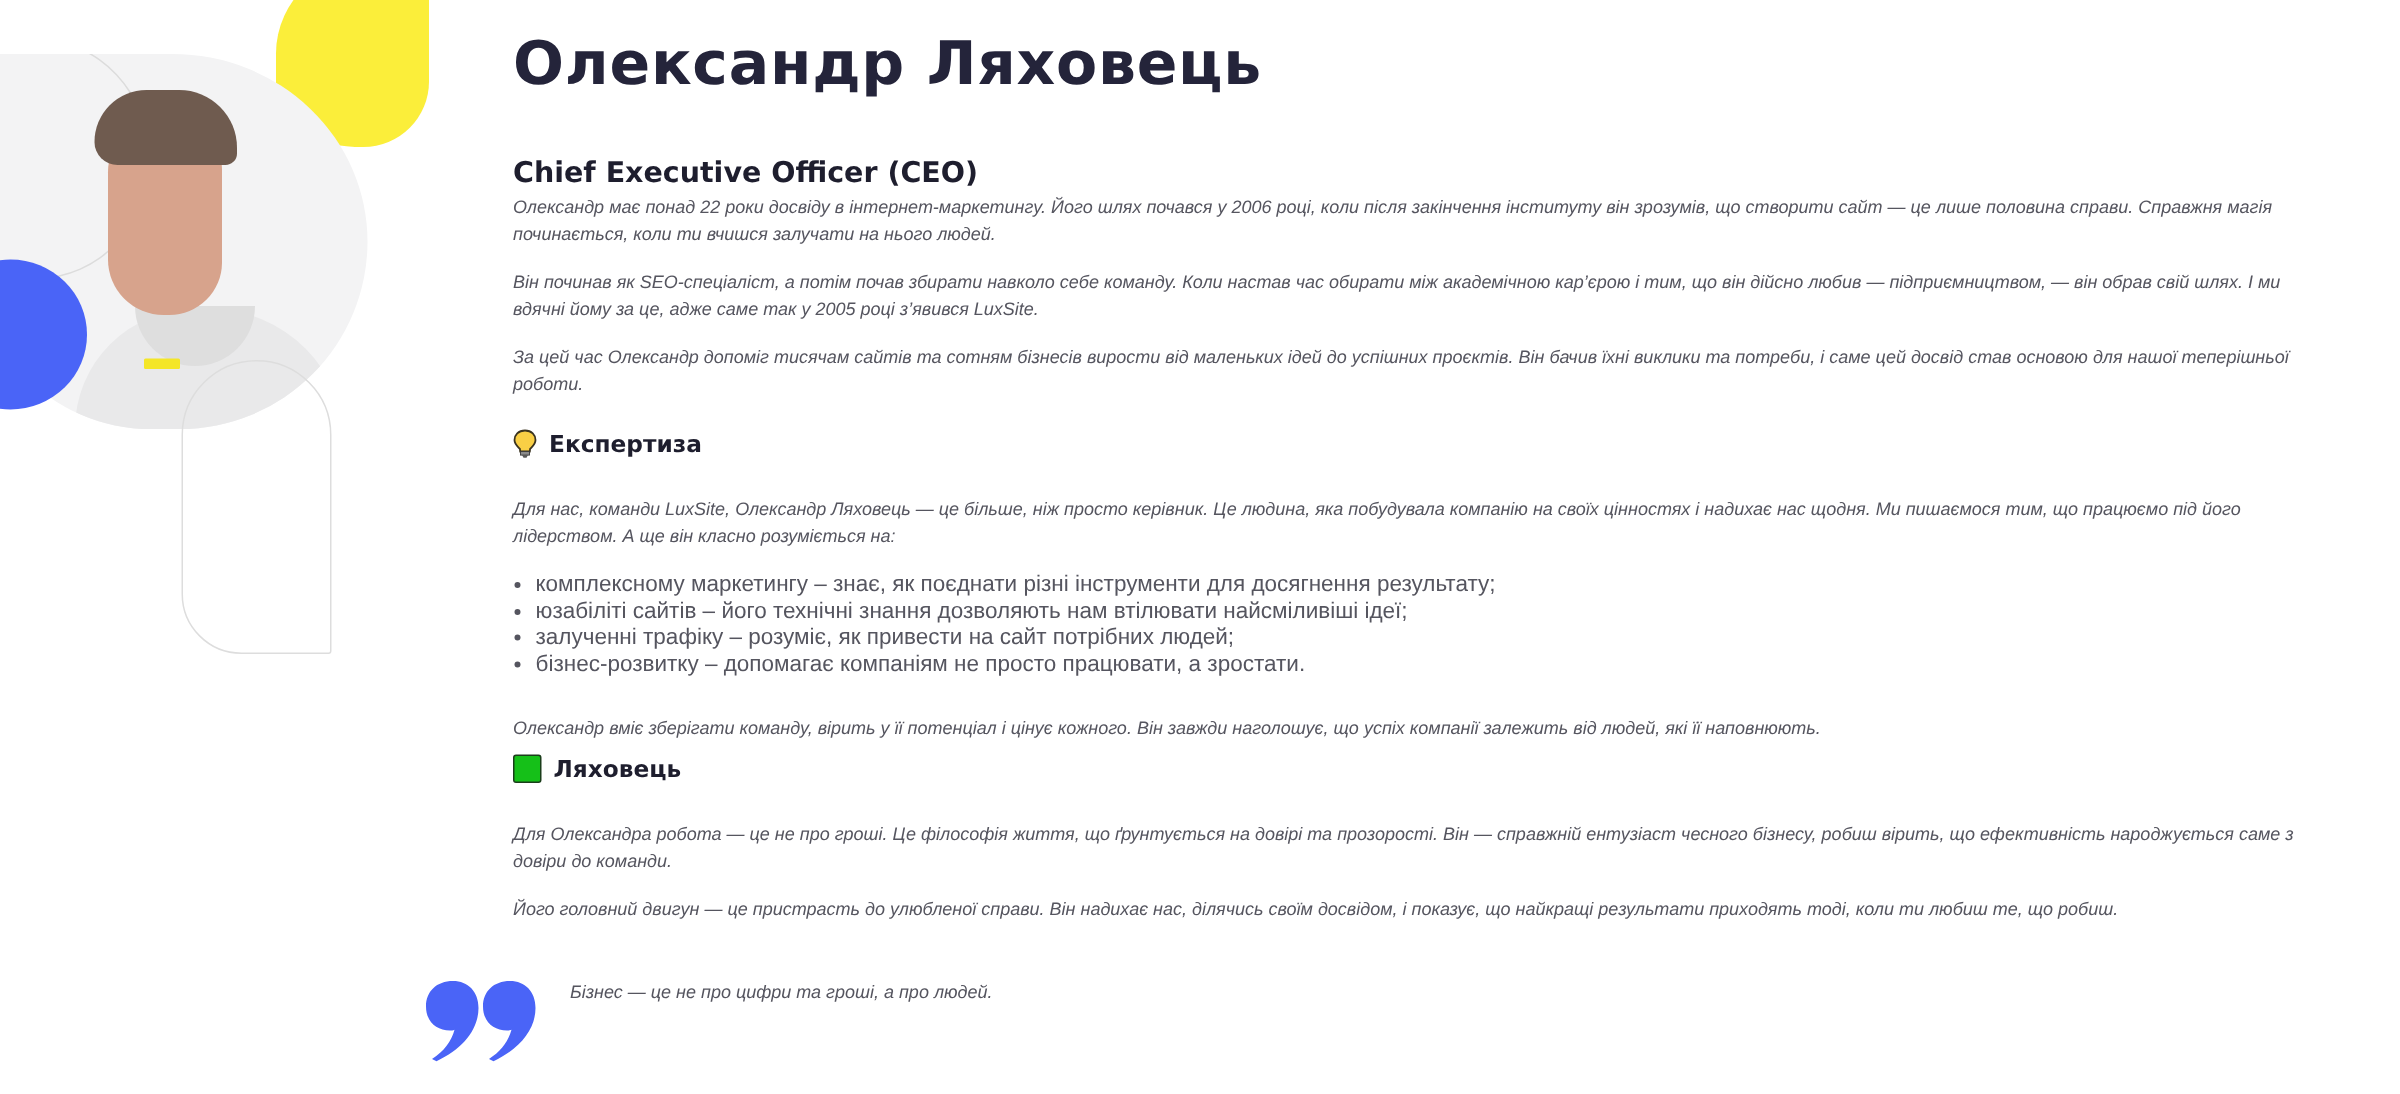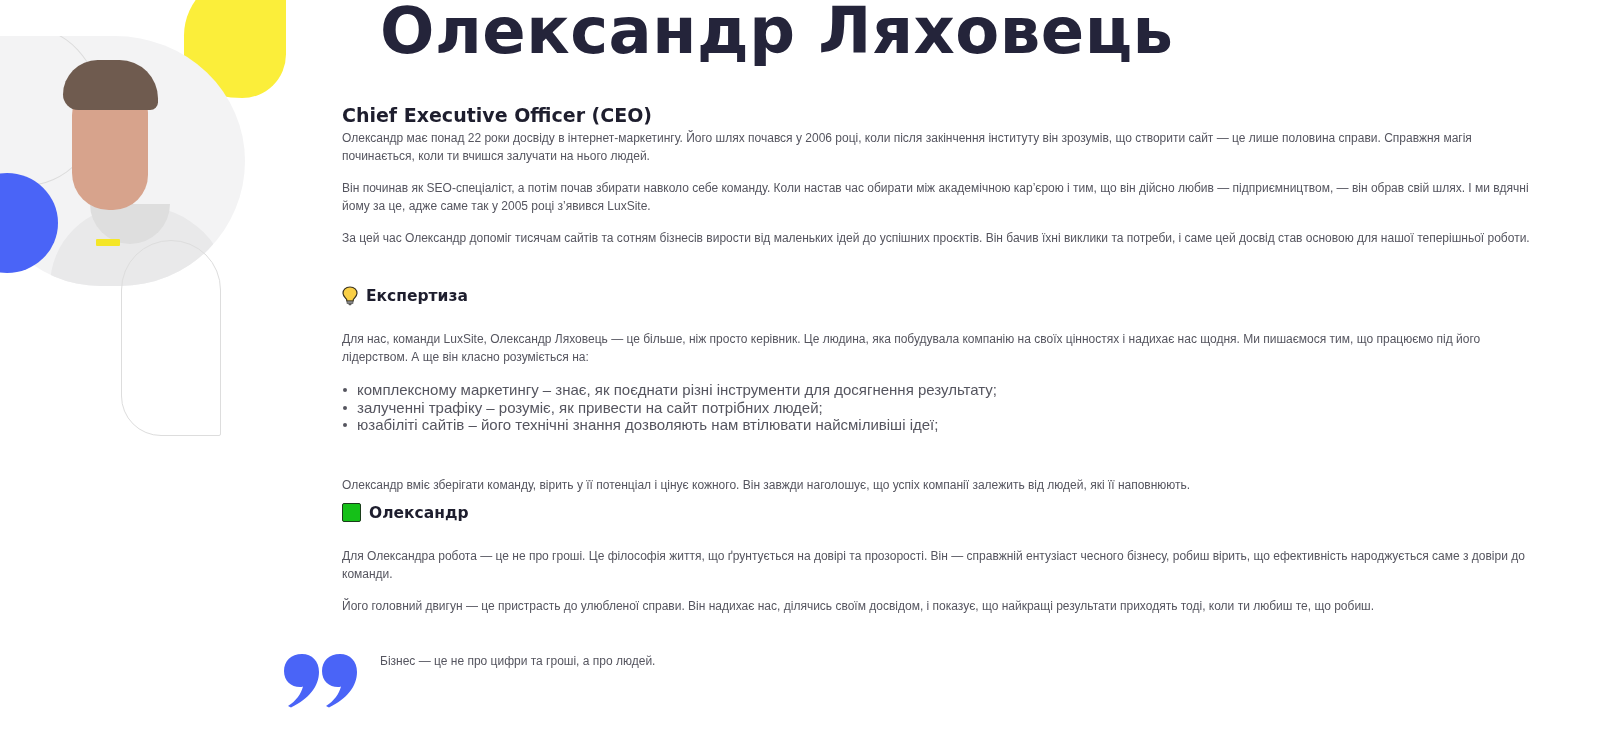--- a/index.html
+++ b/index.html
@@ -54,52 +54,52 @@
       background: #6f5b4f; border-radius: 45px 50px 10px 20px;
     }
     .badge {
       position: absolute; left: 116px; top: 203px; width: 24px; height: 7px;
       background: #f4e627; border-radius: 1px;
     }
 
     
     .main { position: absolute; left: 342px; top: 0; width: 1190px; }
     .name-title {
-      position: absolute; left: 0; top: 4px; white-space: nowrap;
+      position: absolute; left: 0; top: 16px; white-space: nowrap;
       font-family: "DejaVu Sans", sans-serif; font-weight: bold;
-      font-size: 64px; color: #24243a; letter-spacing: 0.5px; line-height: 54px; margin-left: 38px;
+      font-size: 40px; color: #24243a; letter-spacing: 0.5px; line-height: 54px;
     }
     .role {
       position: absolute; left: 0; top: 84px;
       font-family: "DejaVu Sans", sans-serif; font-weight: bold;
       font-size: 19px; color: #1e1e2e; margin-top: 20px;
     }
     .para {
       position: absolute; left: 0; width: 1188px;
-      font-size: 12px; line-height: 18px; color: #55555f;
+      font-size: 12px; line-height: 18px; color: #55555f; font-style: italic;
     }
     .section-heading {
       position: absolute; left: 0; display: flex; align-items: center; gap: 8px;
       font-family: "DejaVu Sans", sans-serif; font-weight: bold; font-size: 15.5px; color: #1e1e2e;
     }
     .bulb-icon { width: 16px; height: 20px; display: inline-block; }
     .green-square {
       width: 19px; height: 19px; background: #15c018; border: 1.5px solid #1b3d1b; border-radius: 2px;
       display: inline-block;
     }
     .bullet-list { position: absolute; left: 0; top: 381px; list-style: none; font-size: 15px; line-height: 17.5px; color: #55555f; }
     .bullet-list li { position: relative; padding-left: 15px; }
     .bullet-list li::before {
       content: ""; position: absolute; left: 1px; top: 7px; width: 4px; height: 4px; border-radius: 50%; background: #55555f;
     }
 
     .quote-icon { position: absolute; left: 283px; top: 652px; width: 80px; height: 56px; }
     .quote-text {
       position: absolute; left: 380px; top: 654px;
-      font-size: 12px; color: #55555f; text-align: right;
+      font-style: italic; font-size: 12px; color: #55555f; text-align: right;
     }
   </style>
 </head>
 <body>
 
 <div class="photo-area">
   <div class="yellow-leaf"></div>
   <div class="photo-blob" title="Олександр Ляховець">
     <div class="thin-circle"></div>
     <div class="person">
@@ -130,29 +130,30 @@
         <path d="M6 17.4 L10 17.4 L9 19.2 L7 19.2 Z" fill="#5a5a5a"></path>
       </svg>
     </span>
     <span>Експертиза</span>
   </h3>
 
   <p class="para" style="top:330px">Для нас, команди LuxSite, Олександр Ляховець — це більше, ніж просто керівник. Це людина, яка побудувала компанію на своїх цінностях і надихає нас щодня. Ми пишаємося тим, що працюємо під його лідерством. А ще він класно розуміється на:</p>
 
   <ul class="bullet-list">
     <li>комплексному маркетингу – знає, як поєднати різні інструменти для досягнення результату;</li>
+    <li>юзабіліті сайтів  – його технічні знання дозволяють нам втілювати найсміливіші ідеї;</li>
     <li>залученні трафіку – розуміє, як привести на сайт потрібних людей;</li>
-    <li>юзабіліті сайтів  – його технічні знання дозволяють нам втілювати найсміливіші ідеї;</li>
+    <li>бізнес-розвитку – допомагає компаніям не просто працювати, а зростати.</li>
   </ul>
 
   <p class="para" style="top:476px">Олександр вміє зберігати команду, вірить у її потенціал і цінує кожного. Він завжди наголошує, що успіх компанії залежить від людей, які її наповнюють.</p>
 
   <h3 class="section-heading" style="top:503px">
     <span class="green-square"></span>
-    <span>Олександр</span>
+    <span>Ляховець</span>
   </h3>
 
   <p class="para" style="top:547px">Для Олександра робота — це не про гроші. Це філософія життя, що ґрунтується на довірі та прозорості. Він — справжній ентузіаст чесного бізнесу, робиш вірить, що ефективність народжується саме з довіри до команди.</p>
   <p class="para" style="top:597px">Його головний двигун — це пристрасть до улюбленої справи. Він надихає нас, ділячись своїм досвідом, і показує, що найкращі результати приходять тоді, коли ти любиш те, що робиш.</p>
 </div>
 
 <div class="quote-icon">
   <svg width="80" height="56" viewBox="0 0 80 56">
     <path d="M19 2 C8 2 1 9 1 19 C1 29 8 35 17 35 C18 35 19 35 20 34.5 C18 42 13 49 5 54 L8 55.5 C26 47 36 34 36 20 C36 9 29 2 19 2 Z" fill="#4a64f7"></path>
     <path d="M57 2 C46 2 39 9 39 19 C39 29 46 35 55 35 C56 35 57 35 58 34.5 C56 42 51 49 43 54 L46 55.5 C64 47 74 34 74 20 C74 9 67 2 57 2 Z" fill="#4a64f7"></path>

